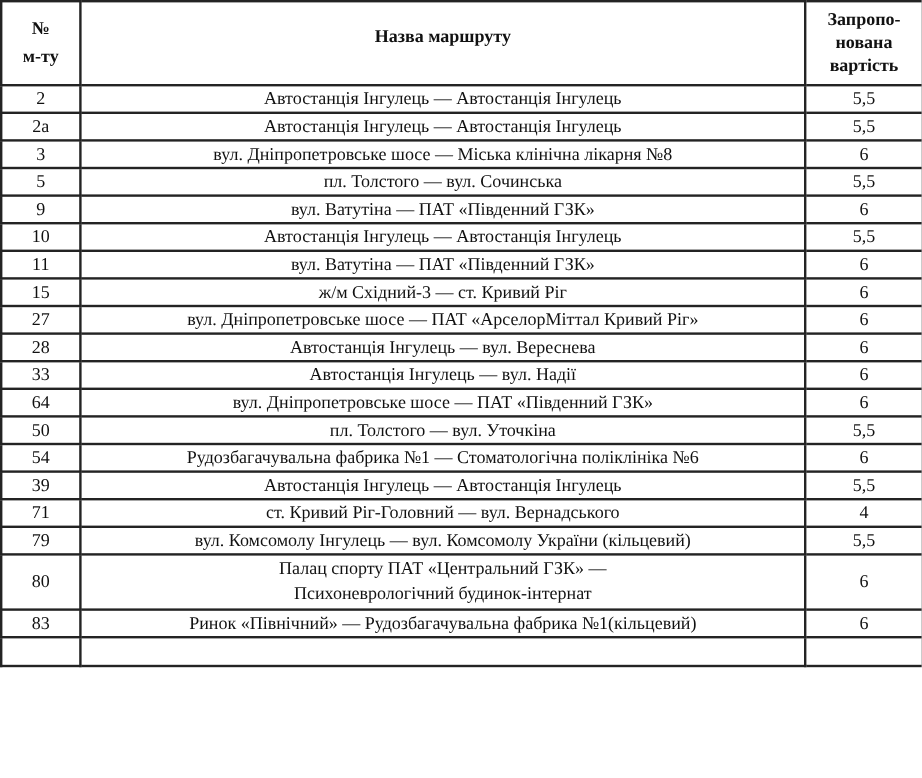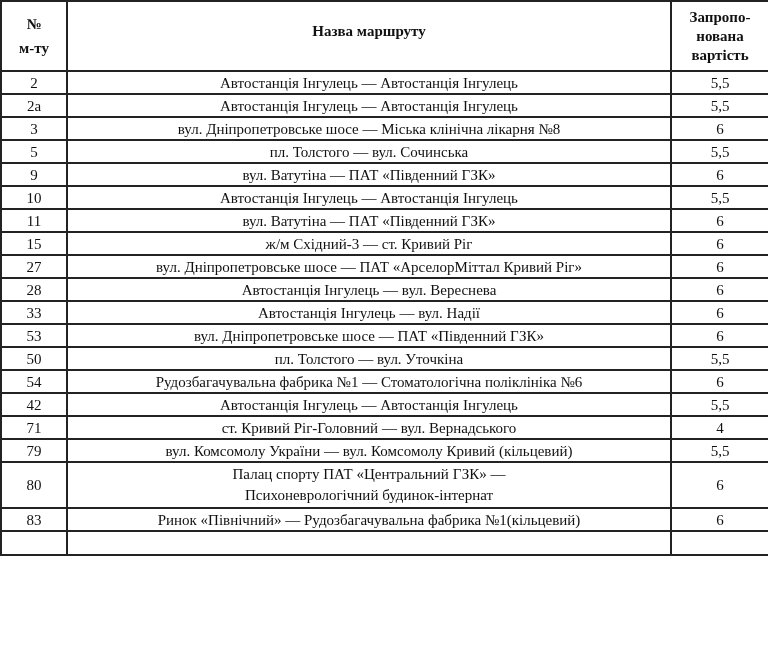--- a/index.html
+++ b/index.html
@@ -129,47 +129,47 @@
           <td class="col-num">28</td>
           <td class="col-name">Автостанція Інгулець — вул. Вереснева</td>
           <td class="col-fare">6</td>
         </tr>
         <tr>
           <td class="col-num">33</td>
           <td class="col-name">Автостанція Інгулець — вул. Надії</td>
           <td class="col-fare">6</td>
         </tr>
         <tr>
-          <td class="col-num">53</td>
+          <td class="col-num">64</td>
           <td class="col-name">вул. Дніпропетровське шосе — ПАТ «Південний ГЗК»</td>
           <td class="col-fare">6</td>
         </tr>
         <tr>
           <td class="col-num">50</td>
           <td class="col-name">пл. Толстого — вул. Уточкіна</td>
           <td class="col-fare">5,5</td>
         </tr>
         <tr>
           <td class="col-num">54</td>
           <td class="col-name">Рудозбагачувальна фабрика №1 — Стоматологічна поліклініка №6</td>
           <td class="col-fare">6</td>
         </tr>
         <tr>
-          <td class="col-num">42</td>
+          <td class="col-num">39</td>
           <td class="col-name">Автостанція Інгулець — Автостанція Інгулець</td>
           <td class="col-fare">5,5</td>
         </tr>
         <tr>
           <td class="col-num">71</td>
           <td class="col-name">ст. Кривий Ріг-Головний — вул. Вернадського</td>
           <td class="col-fare">4</td>
         </tr>
         <tr>
           <td class="col-num">79</td>
-          <td class="col-name">вул. Комсомолу України — вул. Комсомолу Кривий (кільцевий)</td>
+          <td class="col-name">вул. Комсомолу Інгулець — вул. Комсомолу України (кільцевий)</td>
           <td class="col-fare">5,5</td>
         </tr>
         <tr class="tall">
           <td class="col-num">80</td>
           <td class="col-name">Палац спорту ПАТ «Центральний ГЗК» —
 Психоневрологічний будинок-інтернат</td>
           <td class="col-fare">6</td>
         </tr>
         <tr>
           <td class="col-num">83</td>

